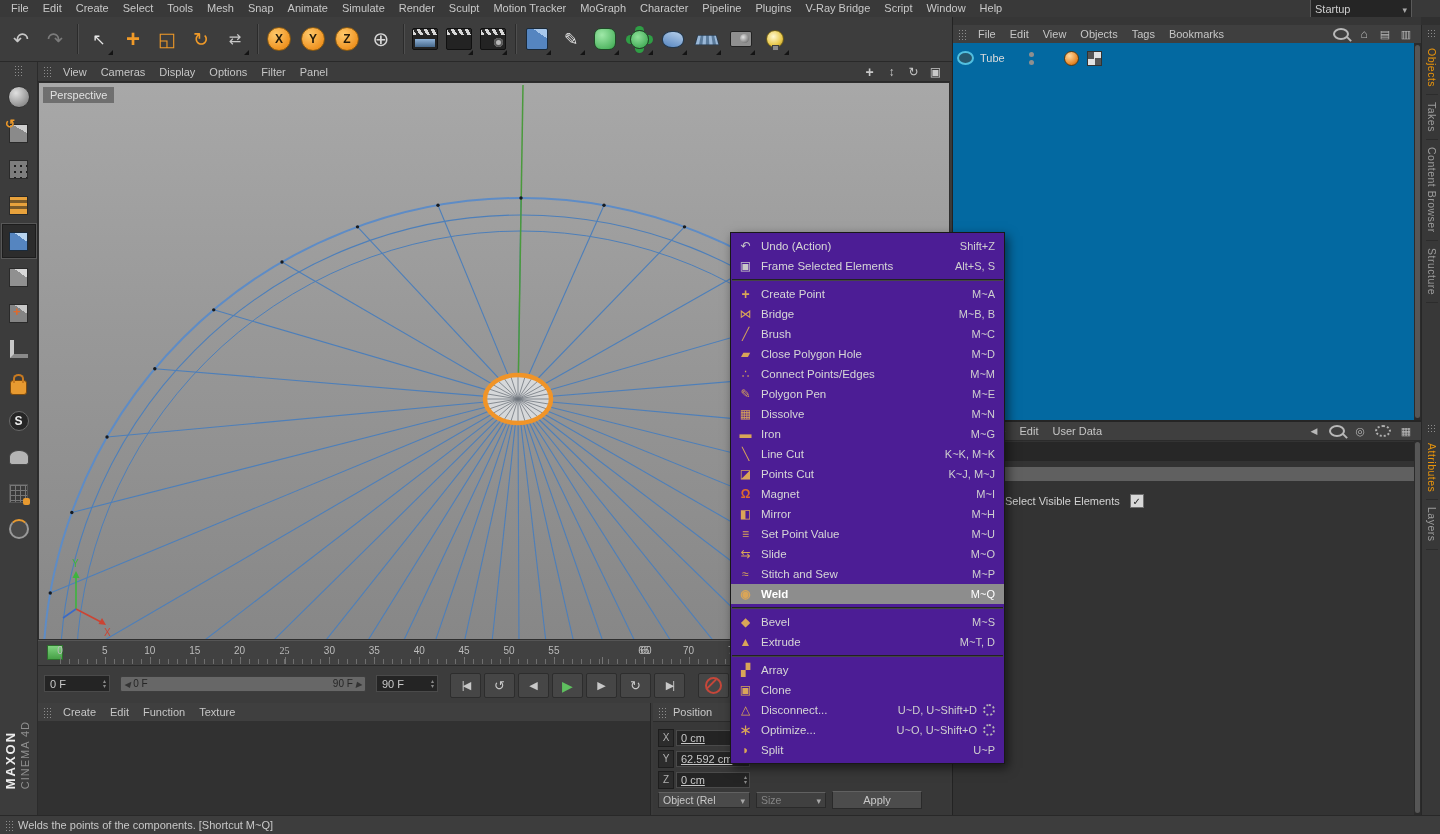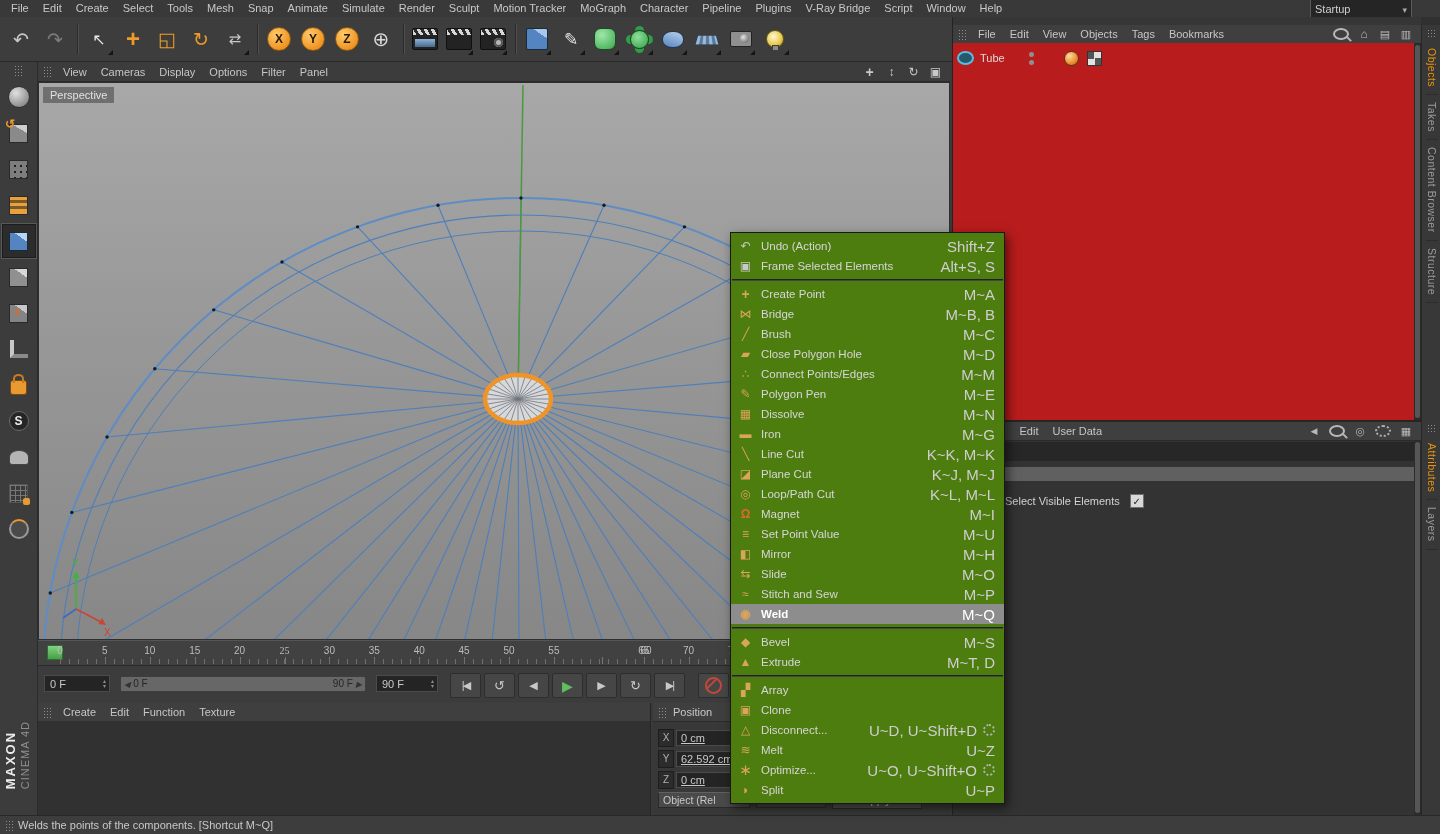--- a/index.html
+++ b/index.html
@@ -104,21 +104,21 @@
   .cdrop{width:92px;height:16px;background:#4a4a4a;border:1px solid #2a2a2a;border-top-color:#616161;display:flex;
          align-items:center;justify-content:space-between;padding:0 4px;color:#c8c8c8;font-size:10.5px;box-sizing:border-box;}
   .cdrop.disabled{background:#404040;color:#858585;width:70px;}
   .capply{width:88px;height:16px;background:#4c4c4c;border:1px solid #2a2a2a;border-top-color:#616161;display:flex;
          align-items:center;justify-content:center;color:#c8c8c8;}
 
   
   #right-col{position:absolute;left:952px;top:17px;width:488px;height:798px;background:#303030;border-left:1px solid #232323;box-sizing:border-box;}
   .om{position:absolute;left:0;top:0;width:468px;height:403px;background:#363636;}
   .om-header{position:absolute;left:0;top:8px;right:0;}
-  .om-body{position:absolute;left:0;top:26px;right:7px;bottom:0;background:#b91c1c;}
+  .om-body{position:absolute;left:0;top:26px;right:7px;bottom:0;background:#0369a1;}
   .ob-row{display:flex;align-items:center;height:18px;margin-top:6px;padding:0 4px;}
   .obj-icon{width:13px;height:10px;border:2px solid #52c0e0;border-radius:50%;background:#27586e;margin-right:6px;}
   .obj-name{color:#dcdcdc;margin-right:24px;}
   .vis-dots{display:flex;flex-direction:column;gap:3px;margin-right:30px;}
   .vis-dot{width:5px;height:5px;border-radius:50%;background:#8f8f8f;}
   .tag-phong{width:13px;height:13px;border-radius:50%;border:1px solid #5a3a10;margin-right:8px;
          background:radial-gradient(circle at 35% 30%,#ffd9a0,#e8892a 65%,#9a5510);}
   .tag-checker{width:13px;height:13px;border:1px solid #333;
          background:conic-gradient(#e2e2e2 0 25%,#555 25% 50%,#e2e2e2 50% 75%,#555 75%);}
   .scrollbar{position:absolute;right:0;width:7px;background:#2b2b2b;}
@@ -146,27 +146,27 @@
   
   #statusbar{position:absolute;left:0;top:815px;width:1440px;height:19px;background:#3d3d3d;border-top:1px solid #282828;
         display:flex;align-items:center;box-sizing:border-box;padding-left:4px;color:#c8c8c8;}
 
   
   .brand{position:absolute;left:3px;bottom:26px;display:flex;gap:1px;}
   .brand-maxon{writing-mode:vertical-rl;transform:rotate(180deg);color:#ececec;font-weight:bold;font-size:13px;letter-spacing:2px;}
   .brand-c4d{writing-mode:vertical-rl;transform:rotate(180deg);color:#8f8f8f;font-size:11px;letter-spacing:1px;}
 
   
-  #context-menu{position:absolute;left:730px;top:232px;width:275px;background:#4d7c0f;border:1px solid #181818;
+  #context-menu{position:absolute;left:730px;top:232px;width:275px;background:#4c1d95;border:1px solid #181818;
         box-shadow:3px 4px 10px rgba(0,0,0,.55);padding:3px 0;z-index:60;box-sizing:border-box;}
   .cm-item{display:flex;align-items:center;height:20px;padding:0 9px 0 6px;font-size:11.5px;color:#d6d6d6;}
   .cm-item.active{background:#8d8d8d;color:#ffffff;font-weight:bold;}
   .cm-icon{width:17px;display:inline-flex;align-items:center;justify-content:center;margin-right:7px;font-size:12px;color:#d9a558;}
   .cm-label{flex:1;}
-  .cm-shortcut{color:#cfcfcf;font-size:15px;font-weight:normal;}
+  .cm-shortcut{color:#cfcfcf;font-size:11px;font-weight:normal;}
   .cm-item.active .cm-shortcut{color:#ffffff;}
   .cm-divider{height:1px;background:#222;border-bottom:1px solid #454545;margin:3px 1px;}
   .cm-gear{width:8px;height:8px;border:2px dotted #b5b5b5;border-radius:50%;margin-left:6px;flex:0 0 auto;}
 
   
   .ic-undo::before{content:"↶";}             .cm-icon.ic-undo{color:#c8c8c8;}
   .ic-redo::before{content:"↷";}
   .ic-live-selection::before{content:"↖";color:#e8e8e8;font-size:16px;}
   .tb-icon.ic-move::before{content:"+";font-weight:bold;font-size:24px;color:#f09a28;}
   .tb-icon.ic-scale::before{content:"◱";color:#f09a28;}
@@ -1023,50 +1023,44 @@
 
       <div class="cm-item">
         <span class="cm-icon ic-line-cut"></span>
         <span class="cm-label">Line Cut</span>
         <span class="cm-shortcut">K~K, M~K</span>
 
       </div>
 
       <div class="cm-item">
         <span class="cm-icon ic-plane-cut"></span>
-        <span class="cm-label">Plane Cut</span>
+        <span class="cm-label">Points Cut</span>
         <span class="cm-shortcut">K~J, M~J</span>
 
       </div>
 
-      <div class="cm-item">
-        <span class="cm-icon ic-loop-path-cut"></span>
-        <span class="cm-label">Loop/Path Cut</span>
-        <span class="cm-shortcut">K~L, M~L</span>
-
-      </div>
 
       <div class="cm-item">
         <span class="cm-icon ic-magnet"></span>
         <span class="cm-label">Magnet</span>
         <span class="cm-shortcut">M~I</span>
 
       </div>
 
       <div class="cm-item">
+        <span class="cm-icon ic-mirror"></span>
+        <span class="cm-label">Mirror</span>
+        <span class="cm-shortcut">M~H</span>
+
+      </div>
+
+      <div class="cm-item">
         <span class="cm-icon ic-set-point-value"></span>
         <span class="cm-label">Set Point Value</span>
         <span class="cm-shortcut">M~U</span>
-
-      </div>
-
-      <div class="cm-item">
-        <span class="cm-icon ic-mirror"></span>
-        <span class="cm-label">Mirror</span>
-        <span class="cm-shortcut">M~H</span>
 
       </div>
 
       <div class="cm-item">
         <span class="cm-icon ic-slide"></span>
         <span class="cm-label">Slide</span>
         <span class="cm-shortcut">M~O</span>
 
       </div>
 
@@ -1116,26 +1110,20 @@
 
       </div>
 
       <div class="cm-item">
         <span class="cm-icon ic-disconnect"></span>
         <span class="cm-label">Disconnect...</span>
         <span class="cm-shortcut">U~D, U~Shift+D</span>
         <span class="cm-gear"></span>
       </div>
 
-      <div class="cm-item">
-        <span class="cm-icon ic-melt"></span>
-        <span class="cm-label">Melt</span>
-        <span class="cm-shortcut">U~Z</span>
-
-      </div>
 
       <div class="cm-item">
         <span class="cm-icon ic-optimize"></span>
         <span class="cm-label">Optimize...</span>
         <span class="cm-shortcut">U~O, U~Shift+O</span>
         <span class="cm-gear"></span>
       </div>
 
       <div class="cm-item">
         <span class="cm-icon ic-split"></span>

